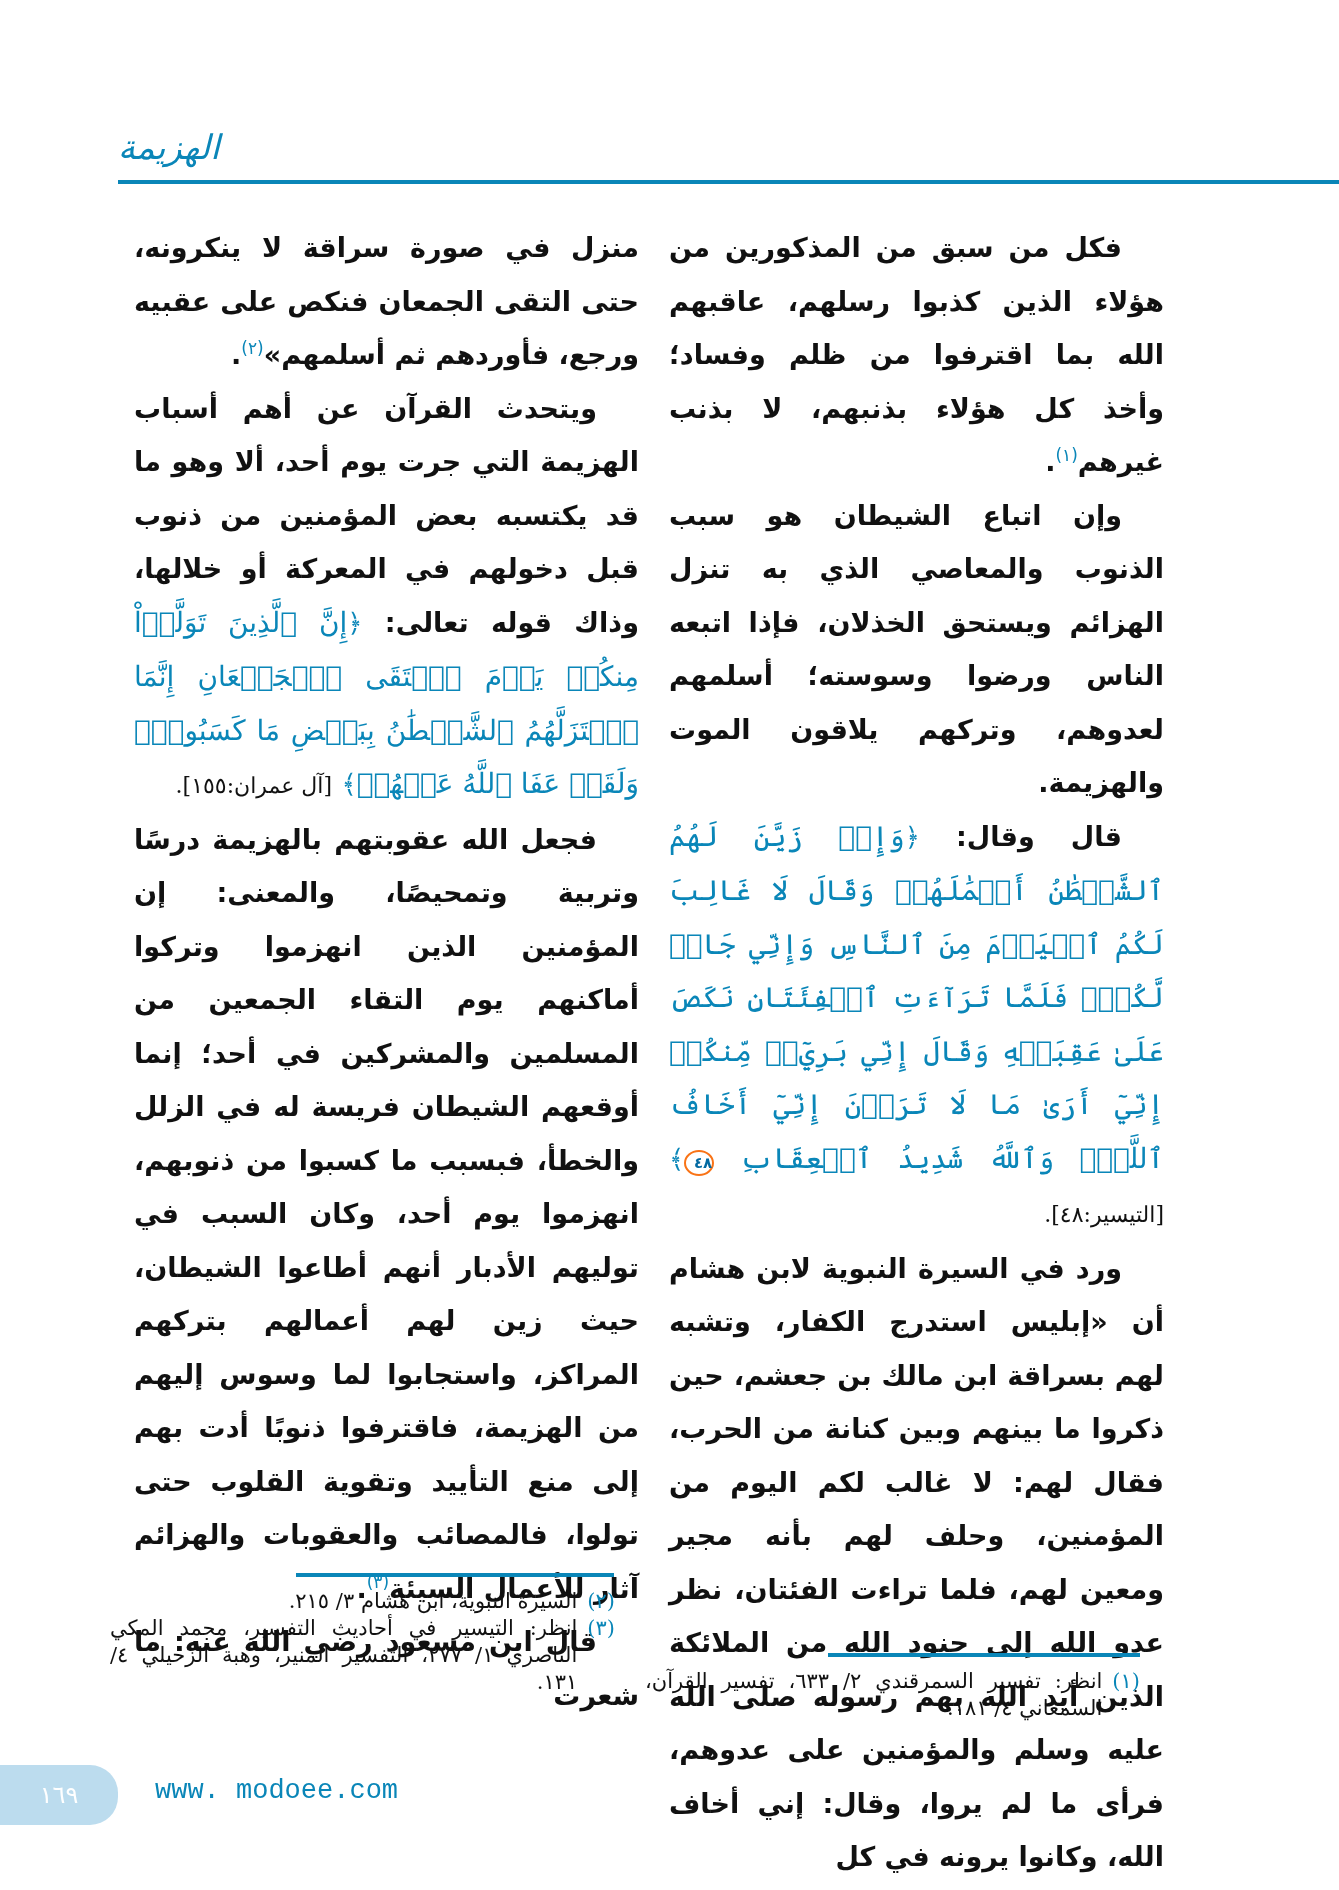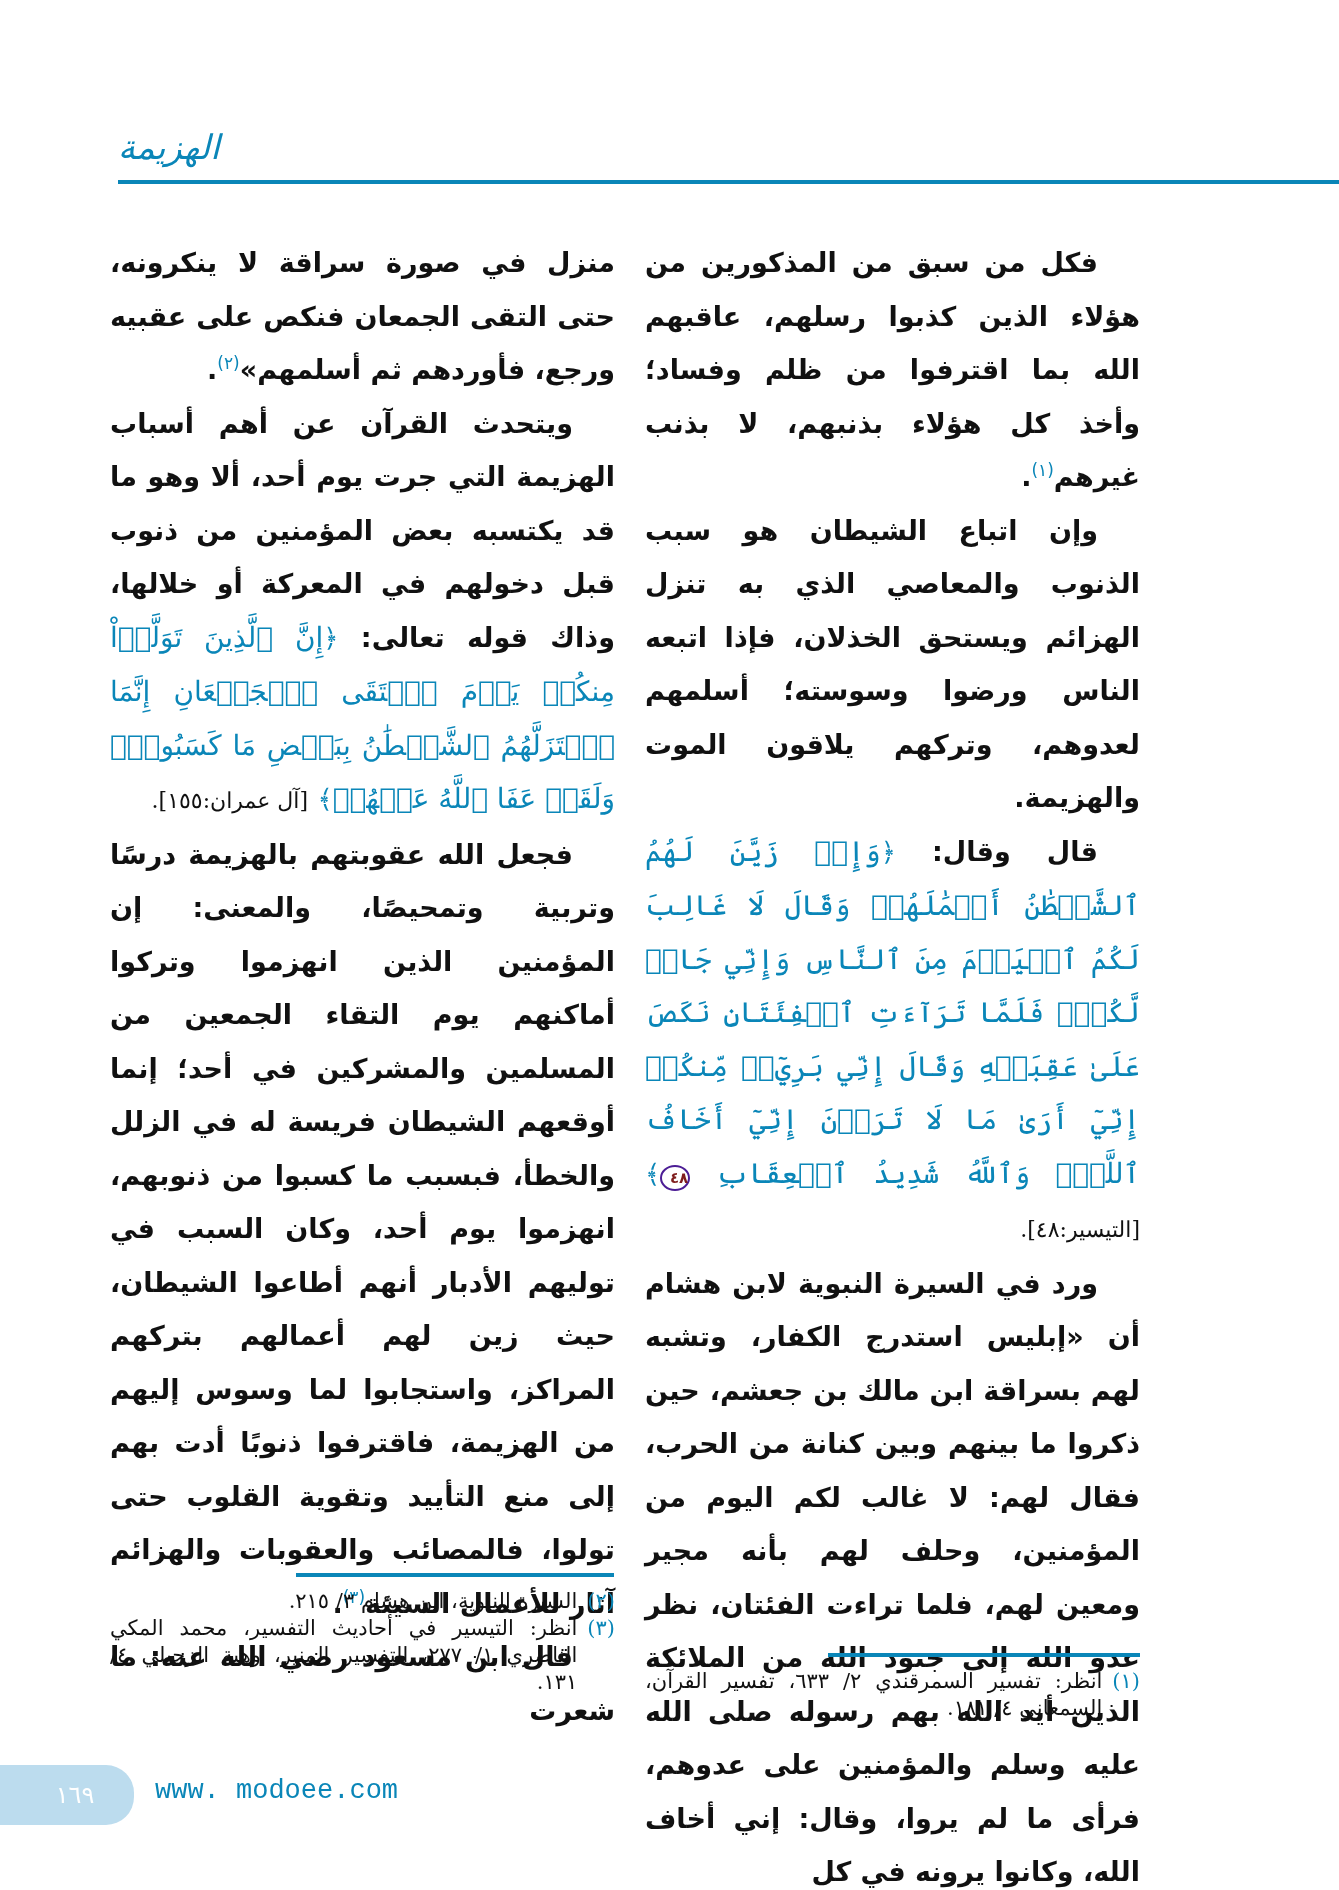--- a/index.html
+++ b/index.html
@@ -29,29 +29,30 @@
   .header-rule {
     position: absolute;
     left: 118px;
     top: 180px;
     width: 1221px;
     height: 4px;
     background: #0a86b8;
   }
   .column {
     position: absolute;
-    top: 236px;
+    top: 221px;
     direction: rtl;
     text-align: justify;
     text-align-last: right;
     font-family: "DejaVu Sans", sans-serif;
     font-weight: bold;
     font-size: 27px;
     line-height: 53.5px;
     color: #111;
+    margin-left: 24px;
   }
   .col-right { left: 645px; width: 495px; }
   .col-left { left: 110px; width: 505px; }
   .para { margin: 0; }
   .indent { text-indent: 42px; }
   .quran {
     color: #0a86b8;
     font-family: "DejaVu Serif", serif;
     font-weight: normal;
     font-size: 28px;
@@ -69,22 +70,22 @@
   }
   .sup {
     color: #0a86b8;
     font-weight: normal;
     font-size: 17px;
     vertical-align: super;
     line-height: 0;
   }
   .ayah-num {
     display: inline-block;
-    color: #7f1d1d;
-    border: 2px solid #4c1d95;
+    color: #0369a1;
+    border: 2px solid #f97316;
     border-radius: 50%;
     font-size: 15px;
     line-height: 22px;
     min-width: 26px;
     text-align: center;
     font-weight: bold;
     text-indent: 0;
   }
   .fn-rule {
     position: absolute;
@@ -121,21 +122,20 @@
     width: 118px;
     height: 60px;
     background: #bcdcee;
     border-radius: 0 28px 28px 0;
     color: #ffffff;
     font-family: "DejaVu Sans", sans-serif;
     font-size: 24px;
     display: flex;
     align-items: center;
     justify-content: center;
-    padding-left: 16px;
   }
   .site-url {
     position: absolute;
     left: 155px;
     top: 1776px;
     font-family: Liberation Mono, monospace;
     font-size: 27px;
     color: #0a86b8;
   }
 </style>

